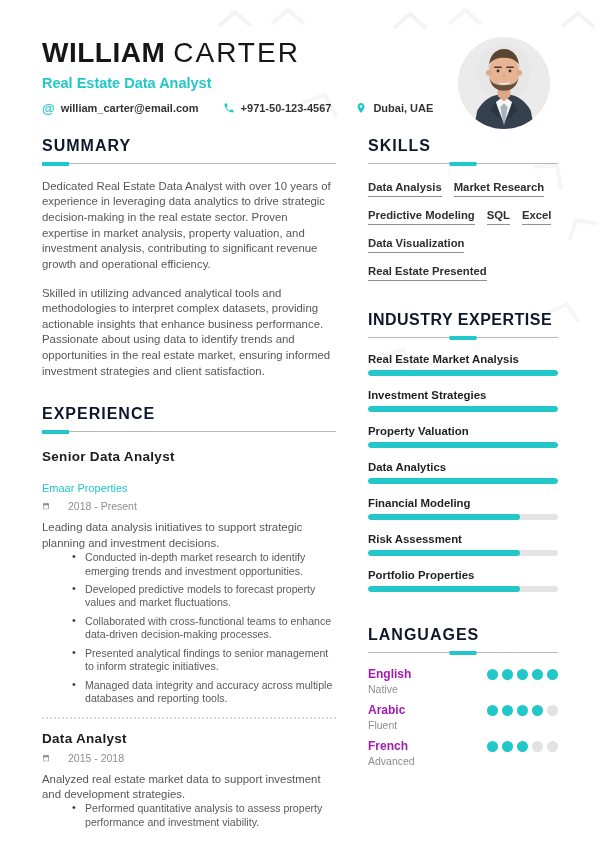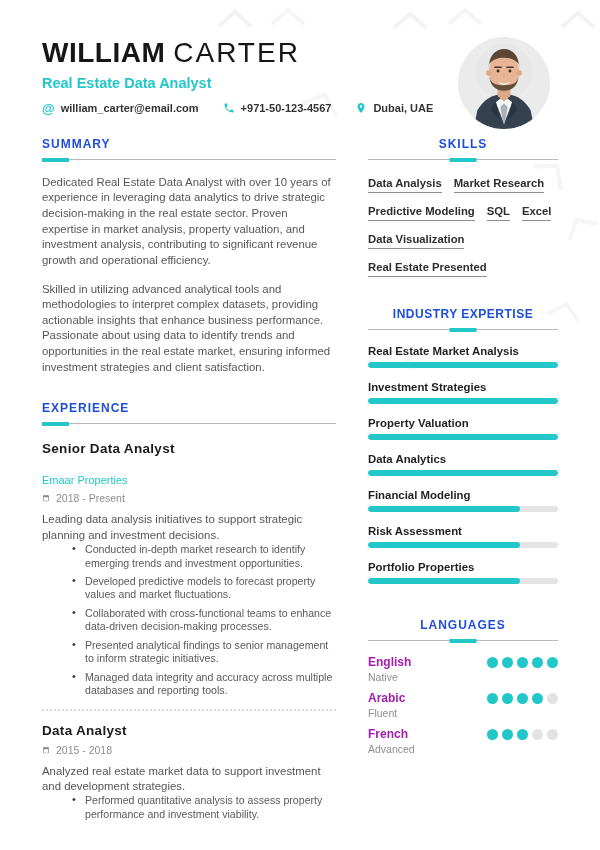--- a/index.html
+++ b/index.html
@@ -26,37 +26,37 @@
   .avatar{ position:absolute; left:458px; top:37px; width:92px; height:92px; border-radius:50%;
            overflow:hidden; background:#ebebeb; z-index:2; }
   .avatar svg{ display:block; }
 
   
   .main{ position:relative; display:flex; margin:22px 42px 0 42px; gap:32px; z-index:2; }
   .col-left{ width:294px; flex:none; }
   .col-right{ width:190px; flex:none; }
 
   
-  .sec-head{ font-size:12px; font-weight:800; letter-spacing:1px; color:#1d4ed8; }
-  .sec-head.center{ text-align:center; }
+  .sec-head{ font-size:16px; font-weight:800; letter-spacing:1px; color:#0f172a; }
+  .sec-head.center{ text-align:left; }
   .sec-divider{ position:relative; height:4px; margin-top:7px; }
   .sec-divider .line{ position:absolute; left:0; right:0; top:1px; border-top:1px solid #b9b9b9; }
   .sec-divider .tick{ position:absolute; top:0; width:27px; height:4px; background:var(--accent); }
   .sec-divider.left-tick .tick{ left:0; }
   .sec-divider.center-tick .tick{ left:50%; transform:translateX(-50%); }
 
   
   .summary p{ font-size:11.4px; line-height:1.37; color:#565656; margin-top:13px; }
 
   
   .experience{ margin-top:26px; }
   .job{ margin-top:15px; }
   .job-name{ font-size:13.5px; font-weight:800; color:#1c1c1c; letter-spacing:.3px; }
   .company{ font-size:11px; font-weight:400; color:var(--accent); margin-top:18px; }
-  .dates{ display:flex; align-items:center; gap:6px; margin-top:6px; font-size:10.5px; color:#8e8e8e; }
+  .dates{ display:flex; align-items:center; gap:18px; margin-top:6px; font-size:10.5px; color:#8e8e8e; }
   .dates .dicon{ color:#8a8a8a; display:inline-flex; }
   .job-desc{ font-size:11.4px; line-height:1.35; color:#565656; margin-top:8px; }
   .job ul{ list-style:none; margin-left:30px; }
   .job li{ position:relative; padding-left:13px; font-size:10.6px; line-height:1.27; color:#5a5a5a; margin-bottom:5px; }
   .job li::before{ content:"•"; position:absolute; left:0; top:-1px; color:#3c3c3c; font-size:11px; }
   .job-sep{ border:none; border-top:2px dotted #d9d9d9; margin:11px 0 12px 0; }
 
   
   .skill-list{ display:flex; flex-wrap:wrap; column-gap:12px; row-gap:12px; margin-top:15px; }
   .skill{ font-size:11.3px; font-weight:700; color:#2e2e2e; border-bottom:1.5px solid #8f8f8f; padding-bottom:3px; }

